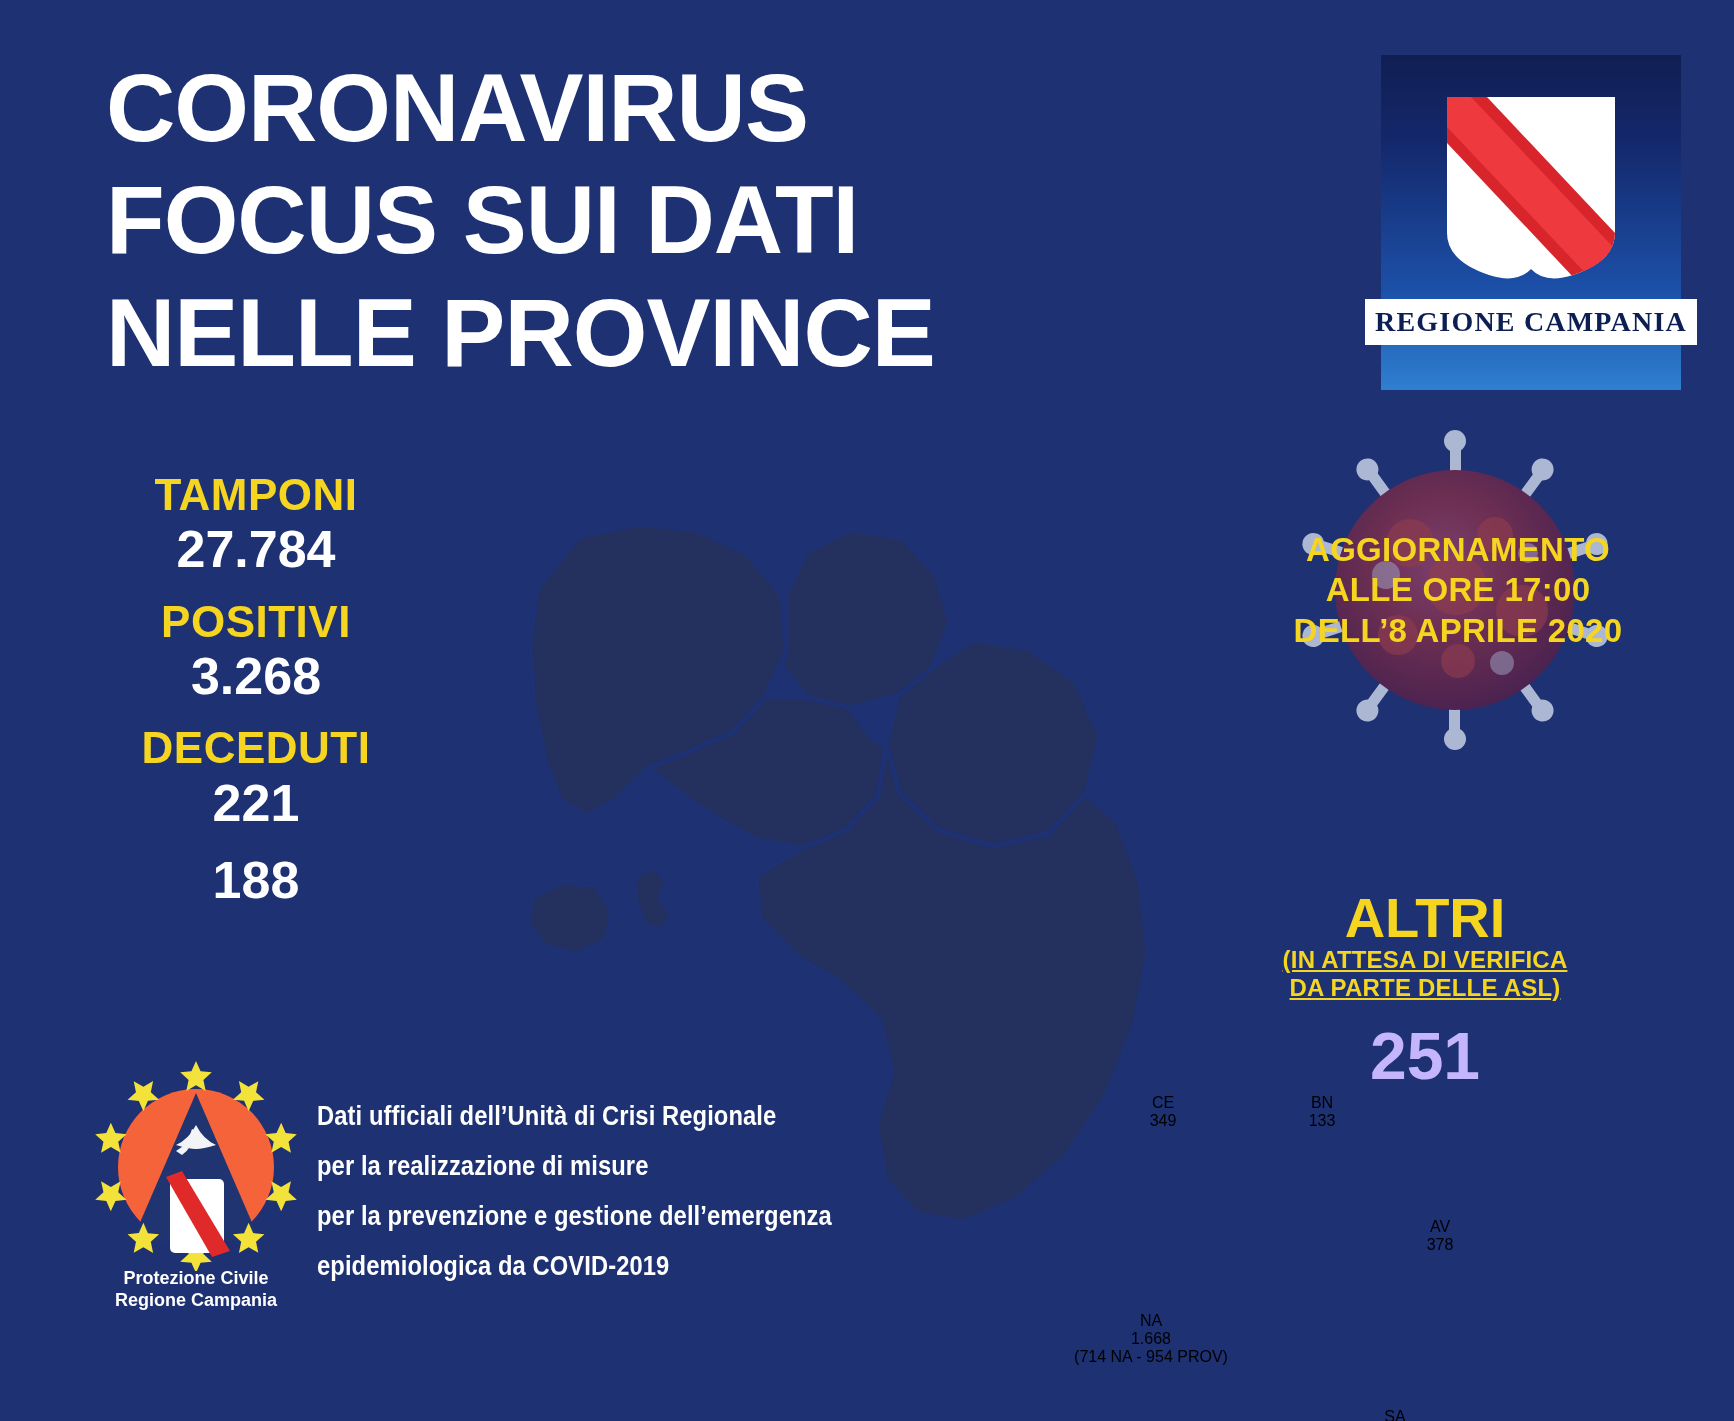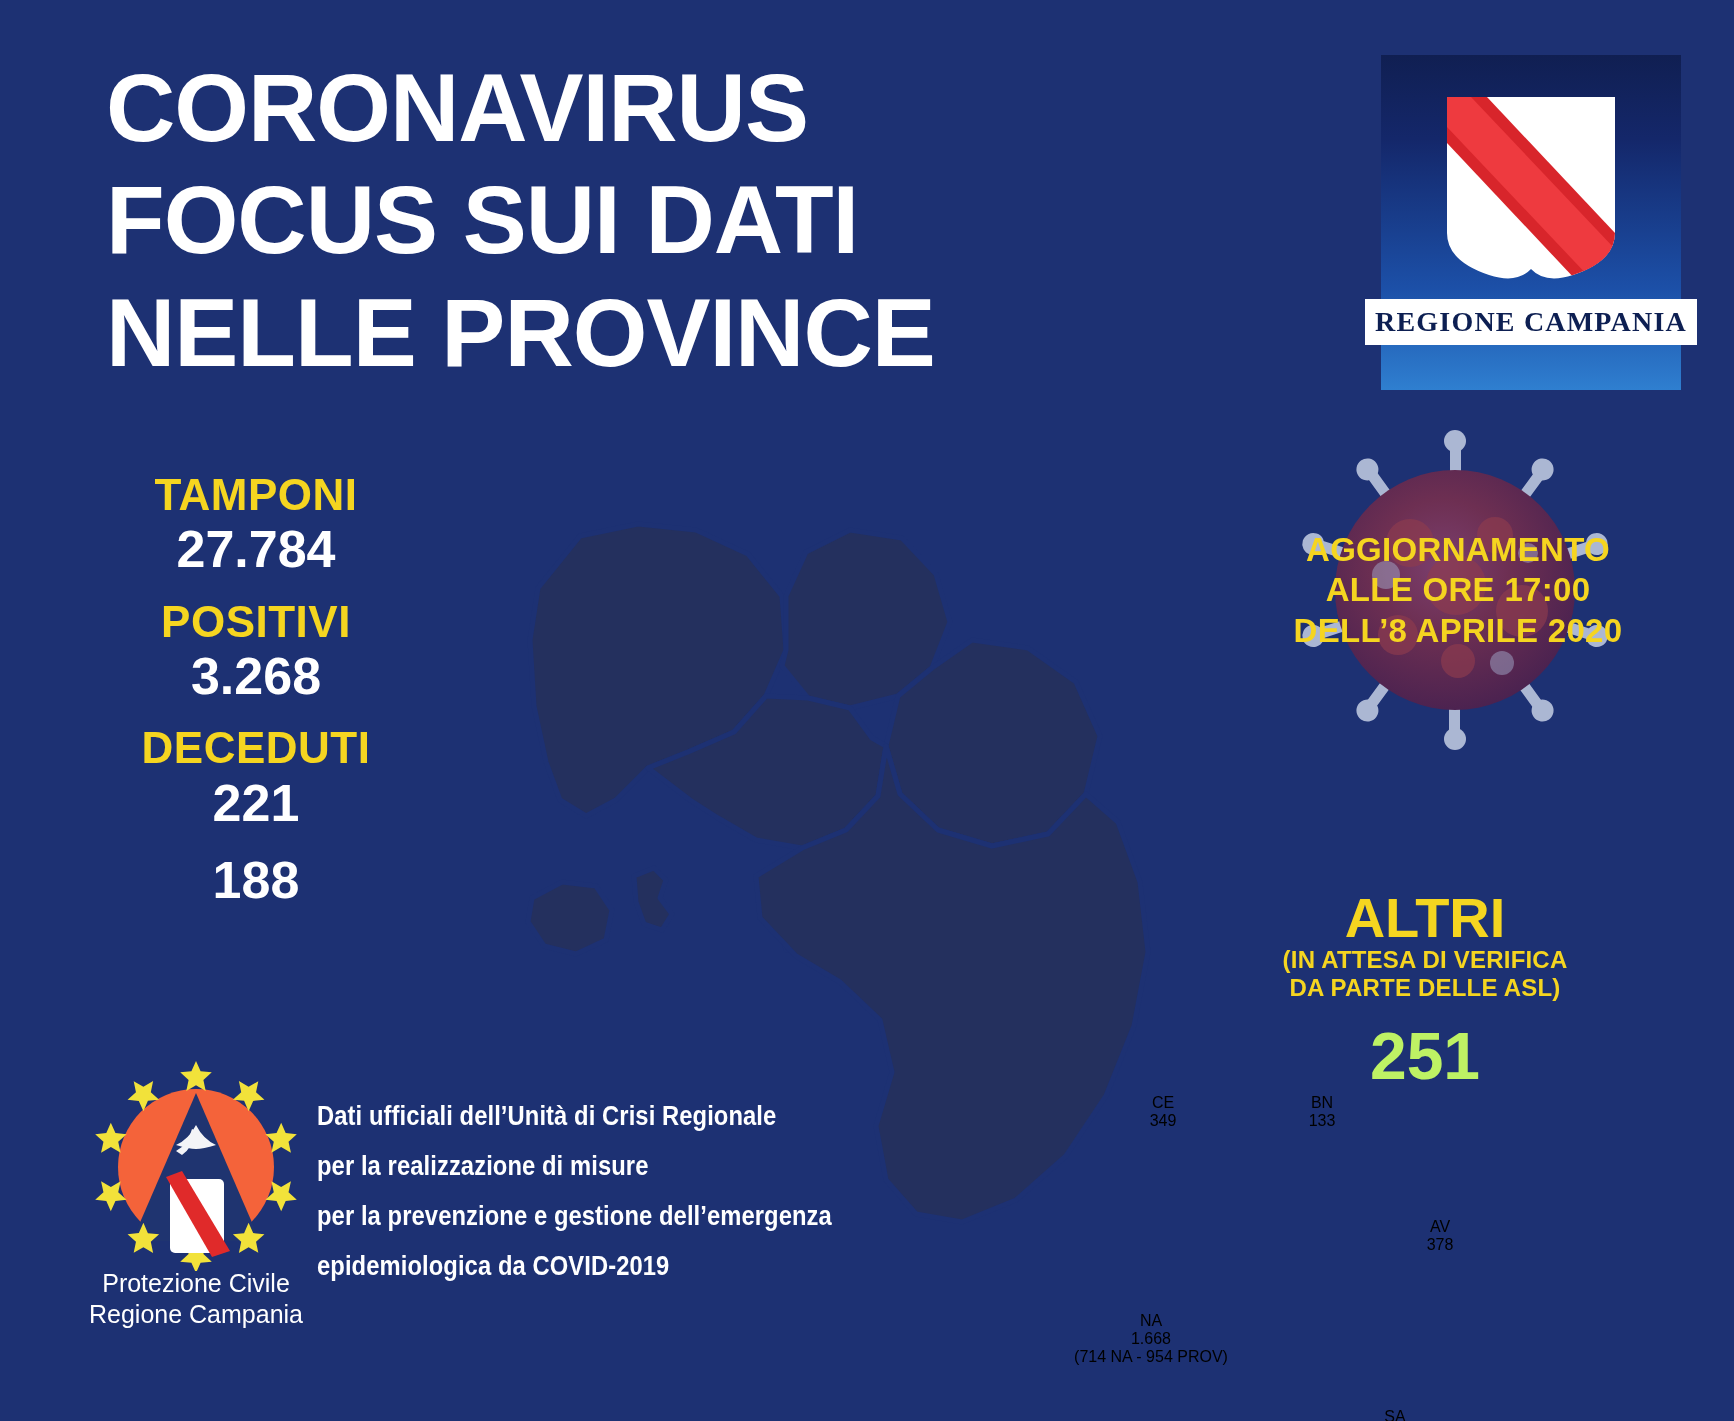--- a/index.html
+++ b/index.html
@@ -62,29 +62,29 @@
   .virus{position:absolute;left:1290px;top:425px;width:330px;height:330px;}
   .update{
     position:absolute;left:1272px;top:530px;width:372px;
     color:#f5d520;font-weight:bold;font-size:33px;line-height:1.22;
     text-align:center;letter-spacing:0.3px;
   }
 
   
   .altri{position:absolute;left:1225px;top:890px;width:400px;text-align:center;}
   .altri-title{color:#f5d520;font-weight:bold;font-size:56px;line-height:1.0;}
-  .altri-sub{color:#f5d520;font-weight:bold;font-size:24px;line-height:1.15;letter-spacing:0.2px;}
-  .altri-num{color:#bef264;font-weight:bold;font-size:66px;line-height:1.0;margin-top:22px;}
+  .altri-sub{color:#f5d520;font-weight:bold;font-size:24px;line-height:1.15;letter-spacing:0.2px;text-decoration:underline;}
+  .altri-num{color:#c4b5fd;font-weight:bold;font-size:66px;line-height:1.0;margin-top:22px;}
 
   
   .pc{position:absolute;left:88px;top:1055px;width:216px;height:216px;}
   .pc svg{width:100%;height:100%;display:block;}
   .pc-caption{
     position:absolute;left:60px;top:1268px;width:272px;text-align:center;
-    color:#ffffff;font-weight:normal;font-size:25px;line-height:1.22;
+    color:#ffffff;font-weight:bold;font-size:18px;line-height:1.22;
   }
 
   
   .note{
     position:absolute;left:317px;top:1092px;width:620px;
     color:#ffffff;font-weight:bold;font-size:27px;line-height:1.85;
     transform:scaleX(0.88);transform-origin:left top;
     letter-spacing:0.1px;
   }
   .note div{white-space:nowrap;}

